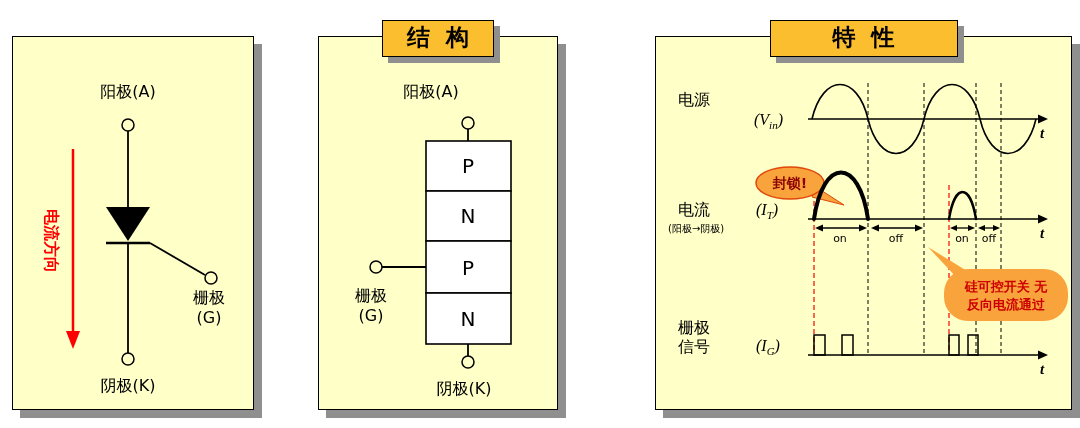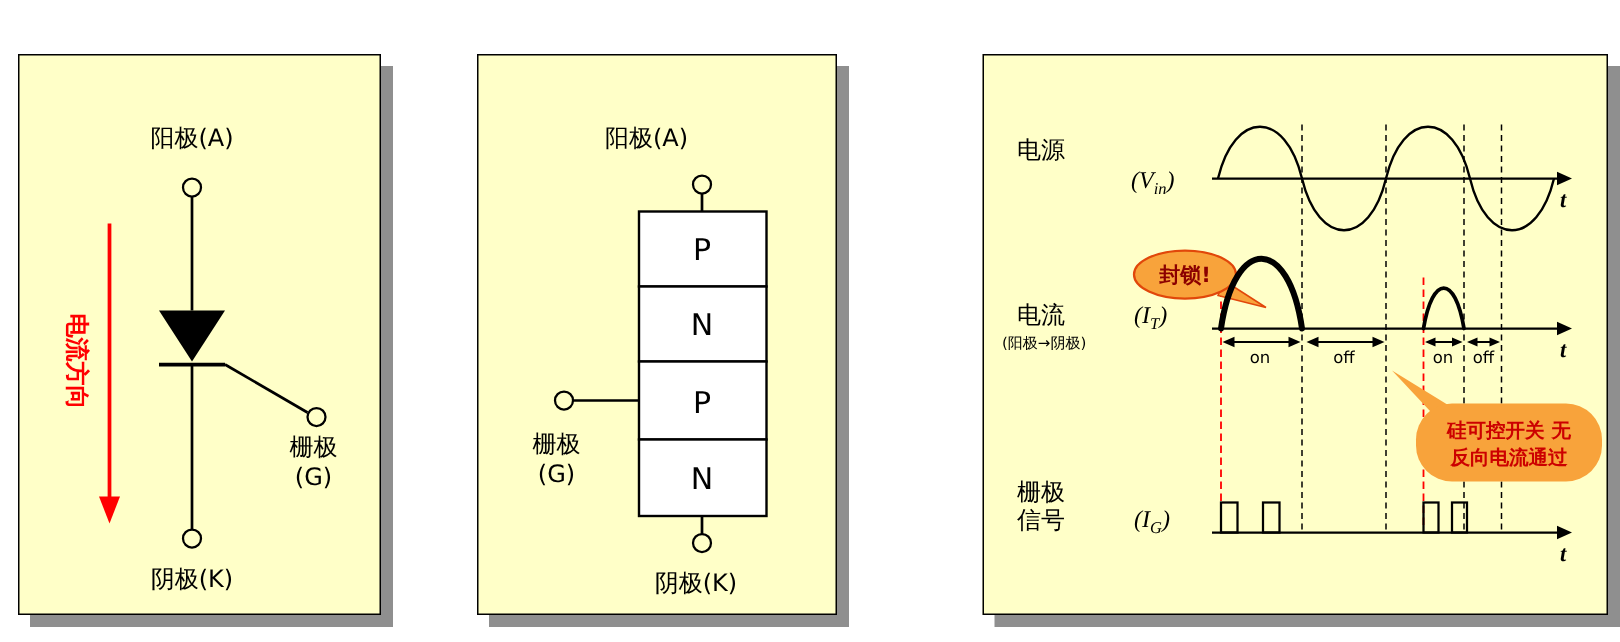--- a/index.html
+++ b/index.html
@@ -50,20 +50,21 @@
       <circle cx="115" cy="322" r="6" fill="none" stroke="#000" stroke-width="1.5"></circle>
       <text x="115" y="354" text-anchor="middle" class="cjk">阴极(K)</text>
 
       <line x1="60" y1="112" x2="60" y2="296" stroke="#FF0000" stroke-width="2.5"></line>
       <polygon points="53,294 67,294 60,312" fill="#FF0000"></polygon>
       <text x="38" y="209" text-anchor="middle" class="cjk red" transform="rotate(90 38 204)">电流方向</text>
     </svg>
   </div>
 
   <div class="panel" style="left:318px;top:36px;width:238px;height:372px;">
+    <div class="panel-title">结构</div>
     <svg width="238" height="372" viewBox="0 0 238 372">
       <text x="112" y="60" text-anchor="middle" class="cjk">阳极(A)</text>
       <circle cx="149" cy="86" r="6" fill="none" stroke="#000" stroke-width="1.5"></circle>
       <line x1="149" y1="92" x2="149" y2="104" stroke="#000" stroke-width="1.8"></line>
 
       <rect x="107" y="104" width="85" height="50" fill="#FFFFFF" stroke="#000" stroke-width="1.6"></rect>
       <rect x="107" y="154" width="85" height="50" fill="#FFFFFF" stroke="#000" stroke-width="1.6"></rect>
       <rect x="107" y="204" width="85" height="52" fill="#FFFFFF" stroke="#000" stroke-width="1.6"></rect>
       <rect x="107" y="256" width="85" height="51" fill="#FFFFFF" stroke="#000" stroke-width="1.6"></rect>
       <text x="149" y="136" text-anchor="middle" class="pn">P</text>
@@ -76,20 +77,21 @@
       <text x="52" y="264" text-anchor="middle" class="cjk">栅极</text>
       <text x="52" y="284" text-anchor="middle" class="cjk">(G)</text>
 
       <line x1="149" y1="307" x2="149" y2="319" stroke="#000" stroke-width="1.8"></line>
       <circle cx="149" cy="325" r="6" fill="none" stroke="#000" stroke-width="1.5"></circle>
       <text x="145" y="357" text-anchor="middle" class="cjk">阴极(K)</text>
     </svg>
   </div>
 
   <div class="panel" style="left:655px;top:36px;width:415px;height:372px;">
+    <div class="panel-title wide">特性</div>
     <svg width="415" height="372" viewBox="0 0 415 372">
 
       <g stroke="#000" stroke-width="1" stroke-dasharray="4 3">
         <line x1="212" y1="46" x2="212" y2="316"></line>
         <line x1="268" y1="46" x2="268" y2="316"></line>
         <line x1="320" y1="46" x2="320" y2="316"></line>
         <line x1="345" y1="46" x2="345" y2="316"></line>
       </g>
       <g stroke="#FF0000" stroke-width="1.2" stroke-dasharray="5 3">
         <line x1="158" y1="148" x2="158" y2="316"></line>

